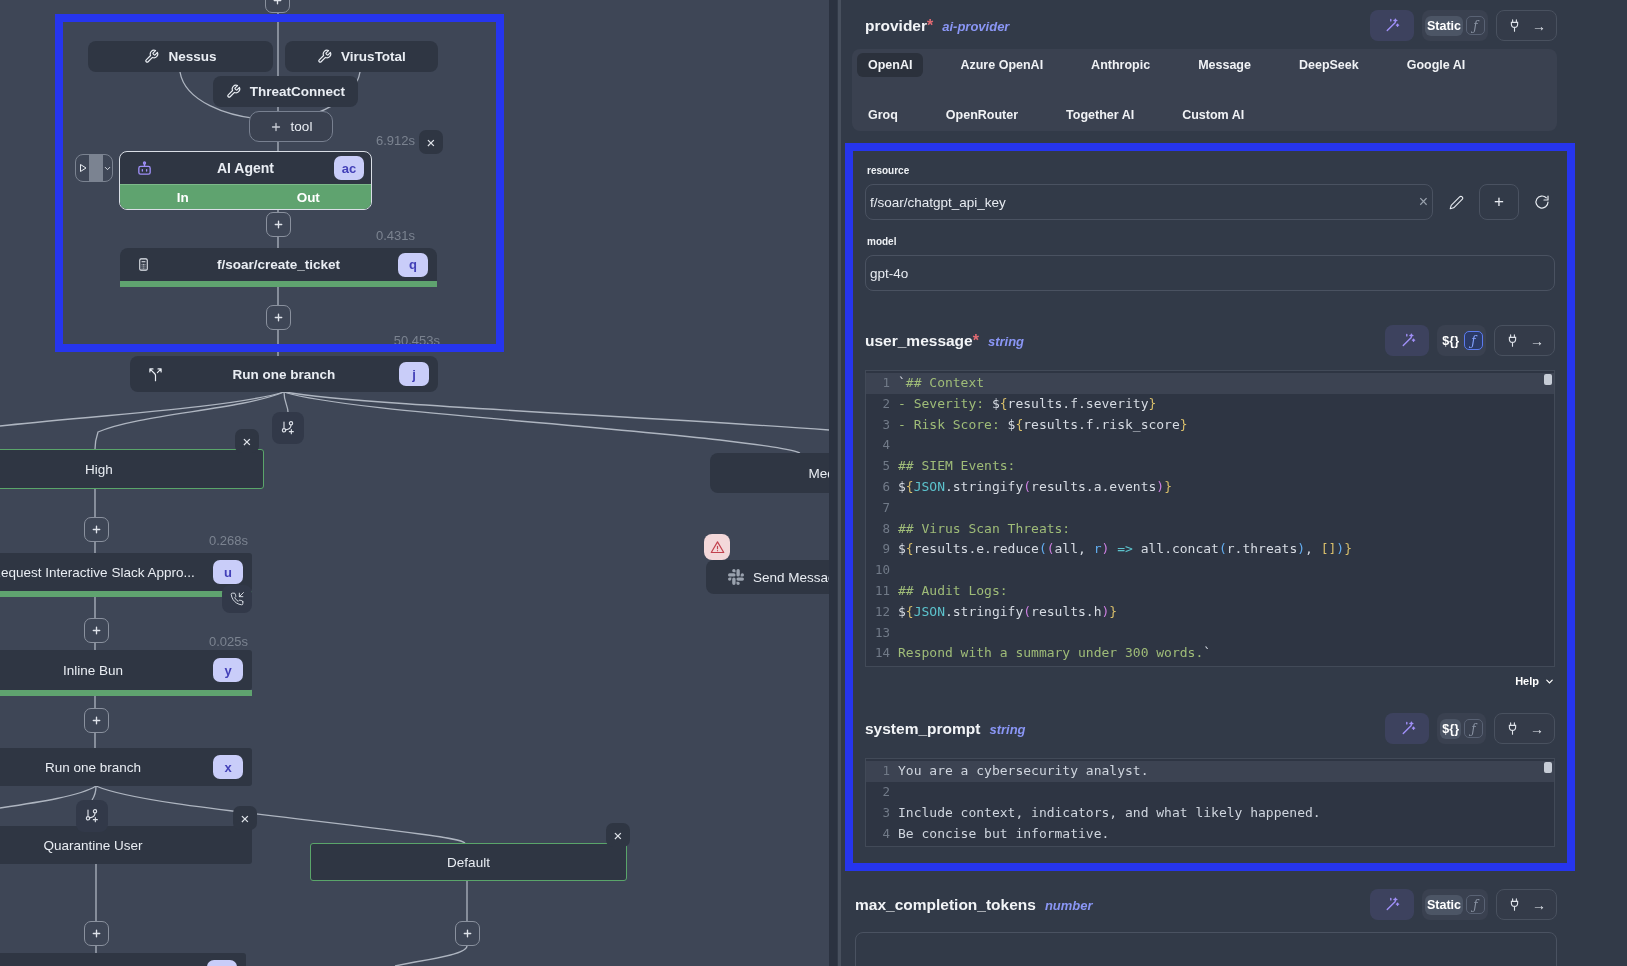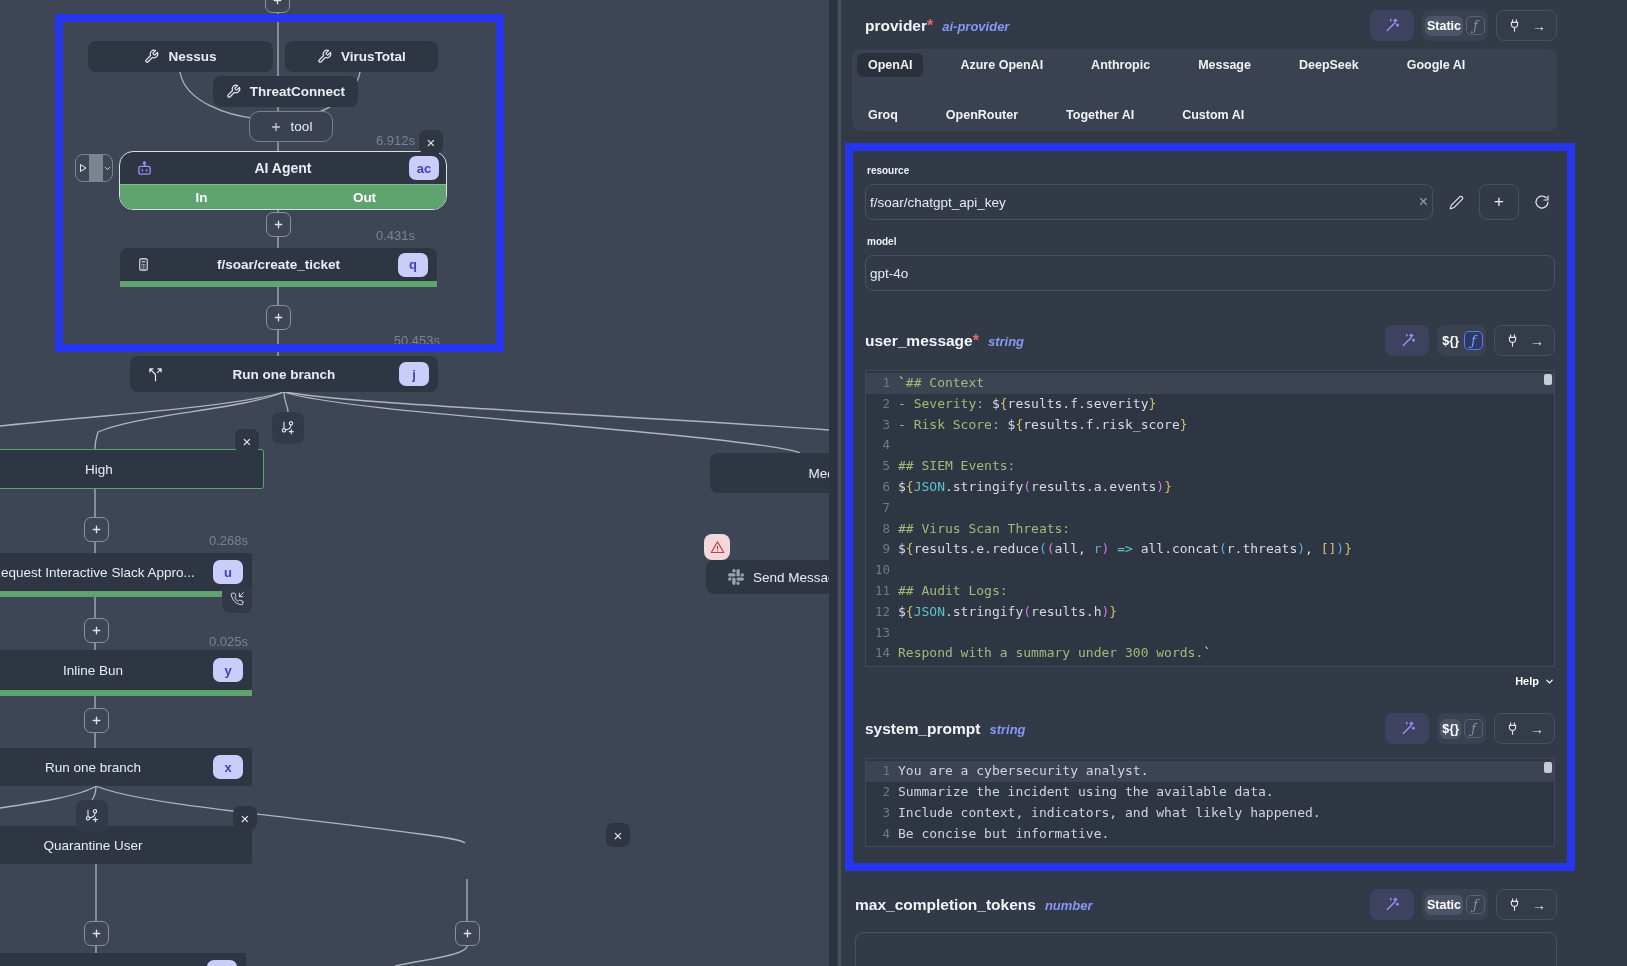--- a/index.html
+++ b/index.html
@@ -10,21 +10,21 @@
   .node{position:absolute;background:#2f3643;border-radius:8px;color:#e9edf3;display:flex;align-items:center;justify-content:center;font-size:13.5px;font-weight:600;z-index:2;gap:9px;}
   .node .nlabel{white-space:nowrap;}
   .badge{position:absolute;right:9px;top:50%;transform:translateY(-50%);background:#c9cdf9;color:#4340b8;font-weight:700;border-radius:7px;min-width:24px;height:24px;display:flex;align-items:center;justify-content:center;font-size:13px;padding:0 3px;}
   .timing{position:absolute;color:#7b8390;font-size:13px;font-weight:500;text-align:right;z-index:2;}
   .plusnode{position:absolute;width:25px;height:25px;border:1.4px solid #8a919e;border-radius:7px;background:#3e4656;display:flex;align-items:center;justify-content:center;color:#dfe3ea;z-index:2;box-sizing:border-box;}
   .closebtn{position:absolute;width:24px;height:24px;background:#2f3643;border-radius:7px;color:#e3e7ed;display:flex;align-items:center;justify-content:center;font-size:15px;z-index:4;}
   .greenbar{position:absolute;background:#5fa36f;z-index:2;}
   .sel-rect{position:absolute;border:8px solid #2635ee;pointer-events:none;z-index:30;box-sizing:border-box;}
   .branch-node{border-radius:3px;border:1px solid #5aa56a;}
   .iconbtn-dark{position:absolute;background:#323949;border-radius:8px;display:flex;align-items:center;justify-content:center;z-index:3;color:#dfe3ea;}
-  .agent-wrap{position:absolute;left:119px;top:151px;width:328px;border:1.5px solid #d9dee6;border-radius:14px;z-index:2;box-sizing:border-box;overflow:hidden;background:#2f3643;}
+  .agent-wrap{position:absolute;left:119px;top:151px;width:253px;border:1.5px solid #d9dee6;border-radius:8px;z-index:2;box-sizing:border-box;overflow:hidden;background:#2f3643;}
   .agent-title{height:32px;display:flex;align-items:center;justify-content:center;position:relative;color:#e9edf3;font-size:14px;font-weight:600;}
   .agent-title .badge{right:7px;}
   .inout{height:24px;background:#5fa36f;border-top:1px solid #7db98a;display:flex;color:#fff;font-size:13.5px;font-weight:600;}
   .inout>div{flex:1;display:flex;align-items:center;justify-content:center;}
   .playbtn{position:absolute;left:75px;top:154px;width:38px;height:28px;border:1.4px solid #7b8391;border-radius:8px;display:flex;align-items:center;z-index:2;color:#e9edf3;box-sizing:border-box;}
   .playbtn .pdiv{width:1px;height:100%;background:#7b8391;}
   .playbtn>span{flex:1;display:flex;align-items:center;justify-content:center;}
   .warnbadge{position:absolute;left:704px;top:534px;width:26px;height:26px;background:#f3d8da;border-radius:8px;display:flex;align-items:center;justify-content:center;z-index:3;}
   
   .panel{position:absolute;left:829px;top:0;width:798px;height:966px;background:#323a48;overflow:hidden;}
@@ -256,20 +256,23 @@
         <path d="M16.5 7.5c0 5-5 7-8 7.3"></path>
         <path d="M17 14.5v6M14 17.5h6"></path>
       </svg>
   </div>
 
   <div class="closebtn" style="left:233px;top:806px;">×</div>
   <div class="node" style="left:-66px;top:826px;width:318px;height:38px;border-radius:3px;font-weight:500;">
     <span class="nlabel">Quarantine User</span>
   </div>
   <div class="closebtn" style="left:606px;top:823px;">×</div>
+  <div class="node branch-node" style="left:310px;top:843px;width:315px;height:36px;font-weight:500;">
+    <span class="nlabel">Default</span>
+  </div>
 
   <div class="plusnode" style="left:84px;top:921px;">
     <svg width="11" height="11" viewBox="0 0 24 24" stroke="currentColor" stroke-width="3" stroke-linecap="round">
         <path d="M12 5v14M5 12h14"></path>
       </svg>
   </div>
   <div class="plusnode" style="left:455px;top:921px;">
     <svg width="11" height="11" viewBox="0 0 24 24" stroke="currentColor" stroke-width="3" stroke-linecap="round">
         <path d="M12 5v14M5 12h14"></path>
       </svg>
@@ -439,21 +442,21 @@
           <svg width="15" height="15" viewBox="0 0 24 24" stroke="currentColor" stroke-width="1.8" fill="none" stroke-linecap="round">
               <path d="M9 3v4M15 3v4M7 7h10v3a5 5 0 0 1-10 0zM12 15v6"></path>
             </svg>
           <span>→</span>
         </div>
       </div>
     </div>
     <div class="editor" id="editor-system-prompt">
       <div class="scrollthumb"></div>
     <div class="cline active"><span class="gut">1</span><span><span class="s-pl">You are a cybersecurity analyst.</span></span></div>
-        <div class="cline"><span class="gut">2</span><span><span class="s-pl">Summarize the incident using the available data.</span></span></div>
+        <div class="cline"><span class="gut">2</span></div>
         <div class="cline"><span class="gut">3</span><span><span class="s-pl">Include context, indicators, and what likely happened.</span></span></div>
         <div class="cline"><span class="gut">4</span><span><span class="s-pl">Be concise but informative.</span></span></div>
       </div>
   </div>
 
   <div class="mct">
     <div class="sec-head">
       <div>
         <span class="sec-name">max_completion_tokens</span><span class="sec-type">number</span>
       </div>

